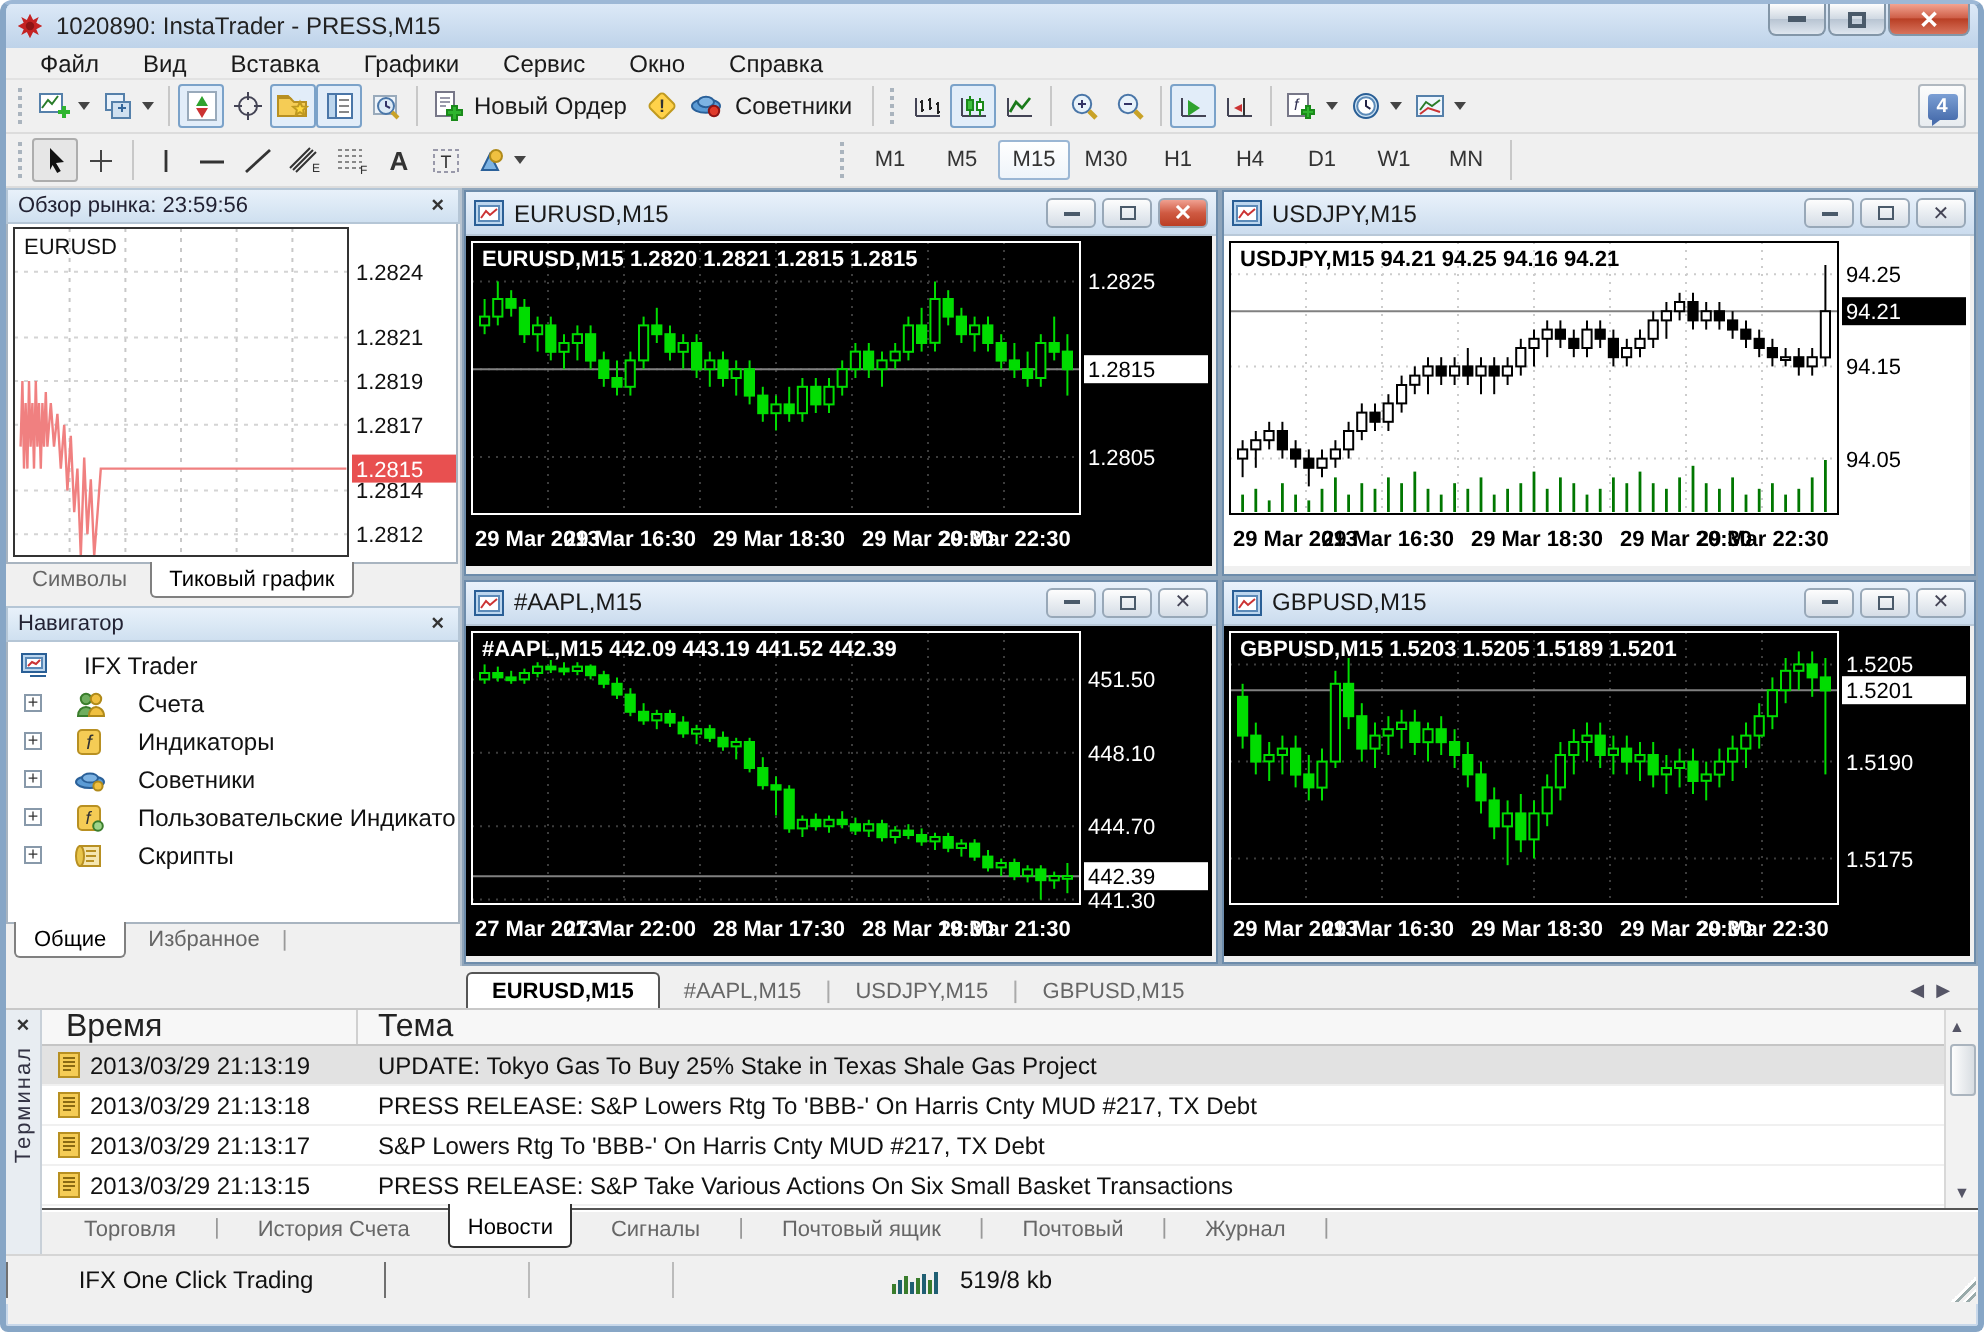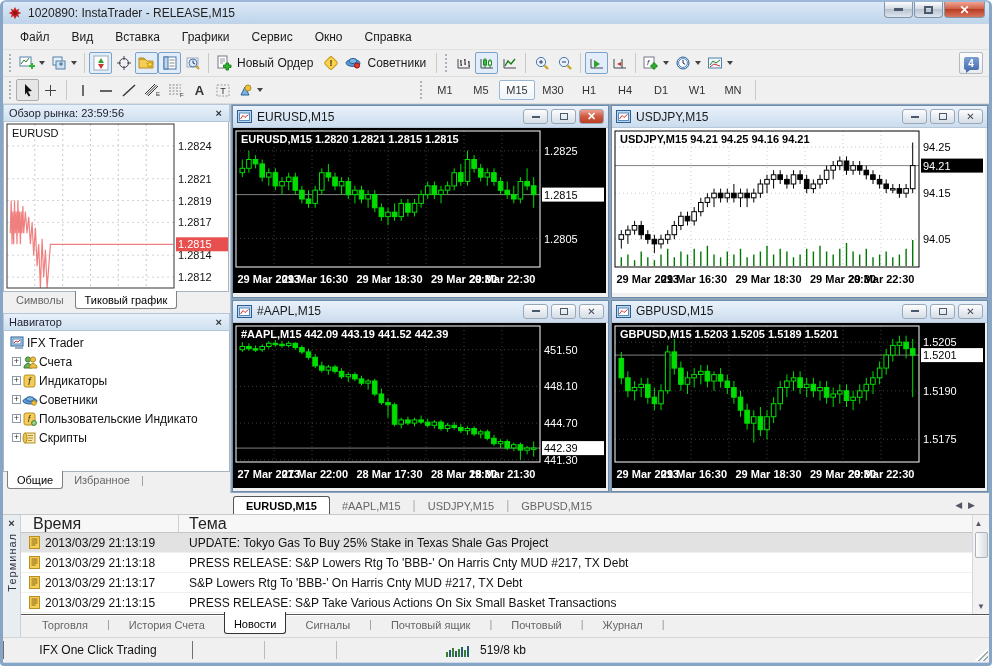--- a/index.html
+++ b/index.html
@@ -7,21 +7,21 @@
 .app{position:relative;width:992px;height:666px;background:#f0f0f0;border:3px solid #87a6c6;border-top:2px solid #9db8d6;border-radius:6px 6px 4px 4px;overflow:hidden;box-shadow:inset 0 0 0 1px #c8d8ea}
 
 .titlebar{height:22px;background:linear-gradient(#dce9f7,#bed3e9);display:flex;align-items:center;padding:0 4px;gap:5px}
 .titlebar .ttext{flex:1;font-size:12px;color:#222;white-space:nowrap;overflow:hidden}
 .winbtns{display:flex;gap:1px;align-items:flex-start;height:100%}
 .wbtn{width:29px;height:16px;border:1px solid #8396a8;border-top:none;border-radius:0 0 4px 4px;background:linear-gradient(#fdfdfd,#cfd8e2 50%,#b8c4d2 50%,#dee6ef);display:flex;align-items:center;justify-content:center;font-size:10px;color:#333;cursor:default}
 .wbtn.close{width:41px;background:linear-gradient(#f2a492,#d0614a 45%,#b93f25 50%,#d8735c);color:#fff;font-weight:bold;font-size:12px}
 .minbar{width:9px;height:3px;background:#4a5a6a}
 .maxbox{width:9px;height:8px;border:2px solid #4a5a6a}
 
-.menubar{height:26px;display:flex;align-items:center;padding:0 6px;background:#f0f0f0;border-bottom:1px solid #e2e2e2}
+.menubar{height:16px;display:flex;align-items:center;padding:0 6px;background:#f0f0f0;border-bottom:1px solid #e2e2e2}
 .menu-item{padding:4px 11px;color:#1a1a1a}
 
 .toolbar{position:relative;height:27px;display:flex;align-items:center;background:#f0f0f0;border-bottom:1px solid #dcdcdc;padding:0 2px}
 .grip{width:5px;height:18px;margin:0 3px;background:repeating-linear-gradient(#aab4be 0 2px,transparent 2px 4px);background-size:2px 100%;background-repeat:no-repeat;background-position:1px 0}
 .tsep{width:1px;height:20px;background:#c8c8c8;margin:0 4px}
 .tbtn{display:flex;align-items:center;justify-content:center;min-width:23px;height:22px;border:1px solid transparent;border-radius:2px;gap:2px;padding:0 2px;cursor:default}
 .tbtn.sel{background:#e2edf9;border-color:#7ba2c9}
 .tbtn.pressed{background:#e6e6e6;border-color:#adadad}
 .tbtn .lbl{font-size:12px;color:#1a1a1a;padding:0 3px;white-space:nowrap}
 .caret{width:0;height:0;border-left:3px solid transparent;border-right:3px solid transparent;border-top:4px solid #444;margin-left:2px}
@@ -37,21 +37,21 @@
 .leftcol{width:228px;display:flex;flex-direction:column;border-right:1px solid #b8c4d0;background:#f0f0f0}
 .panel{display:flex;flex-direction:column;background:#f0f0f0}
 .phead{height:18px;background:linear-gradient(#e8f1fa,#cfe0f0);border:1px solid #b5c6d6;display:flex;align-items:center;padding:0 5px;font-size:11px;color:#223;justify-content:space-between}
 .px{font-size:11px;font-weight:bold;color:#333;padding:0 2px;cursor:default}
 .ptabs{height:21px;display:flex;align-items:flex-start;padding:0 4px;gap:2px;background:#f0f0f0;font-size:11px}
 .ptab{padding:2px 9px;color:#666;white-space:nowrap}
 .ptab.active{background:#fff;border:1px solid #808080;border-top:none;border-radius:0 0 3px 3px;color:#000;margin-top:-1px;padding-top:3px;z-index:2}
 .ptab-sep{color:#999;padding-top:2px}
 #tick-svg{display:block;background:#fff;border:1px solid #a8b4c0;border-top:none}
 .tree{height:141px;background:#fff;border:1px solid #a8b4c0;border-top:none;padding:2px 0;overflow:hidden}
-.trow{display:flex;align-items:center;height:19px;padding-left:6px;gap:1px;font-size:12px;color:#111;white-space:nowrap}
+.trow{display:flex;align-items:center;height:19px;padding-left:6px;gap:16px;font-size:12px;color:#111;white-space:nowrap}
 .trow.child{padding-left:8px}
 .expander{width:9px;height:9px;border:1px solid #8899aa;background:#fff;display:flex;align-items:center;justify-content:center;font-size:9px;line-height:7px;color:#333;flex:none}
 .ticon{width:16px;height:14px;flex:none}
 
 .mdi{flex:1;background:#8ea4ba;padding:1px;display:grid;grid-template-columns:1fr 1fr;grid-template-rows:1fr 1fr;gap:2px}
 .cwin{background:#f0f0f0;border:1px solid #6d8cab;display:flex;flex-direction:column;overflow:hidden}
 .ctitle{height:22px;background:linear-gradient(#eaf2fb,#cbdcee);display:flex;align-items:center;padding:0 4px;gap:5px;border-bottom:1px solid #b8c8d8}
 .ctitle .ct{flex:1;font-size:12px;color:#1a1a1a;white-space:nowrap}
 .cbtns{display:flex;gap:3px}
 .cbtn{width:25px;height:15px;border:1px solid #98a8b8;border-radius:3px;background:linear-gradient(#fdfdfd,#d5dde6);display:flex;align-items:center;justify-content:center;font-size:10px;color:#445}
@@ -98,21 +98,21 @@
 </head>
 <body>
 
 <div class="app">
 
   <div class="titlebar">
     <svg class="ticon" width="16" height="16" viewBox="0 0 16 16">
         <path d="M8 1l1.8 3.6L13 2.8l-1.4 3.4L15 8l-3.4 1.8L13 13.2l-3.2-1.8L8 15l-1.8-3.6L3 13.2l1.4-3.4L1 8l3.4-1.8L3 2.8l3.2 1.8z" fill="#c42222"></path>
         <circle cx="8" cy="8" r="2.4" fill="#8f1414"></circle>
       </svg>
-    <span class="ttext">1020890: InstaTrader - RELEASE,M15</span>
+    <span class="ttext">1020890: InstaTrader - PRESS,M15</span>
     <div class="winbtns">
       <span class="wbtn">
           <span class="minbar"></span>
         </span>
       <span class="wbtn">
           <span class="maxbox"></span>
         </span>
       <span class="wbtn close">✕</span>
     </div>
   </div>

